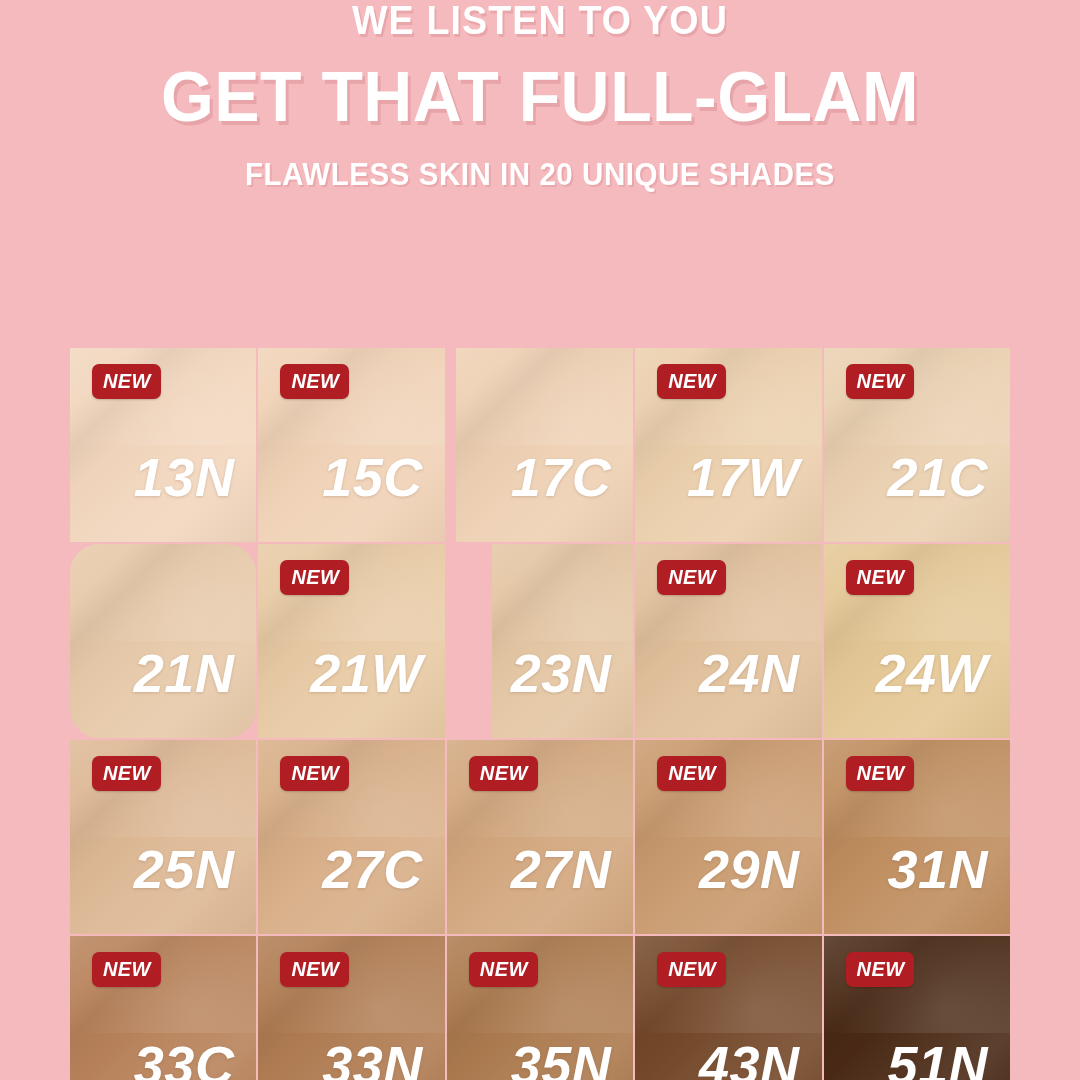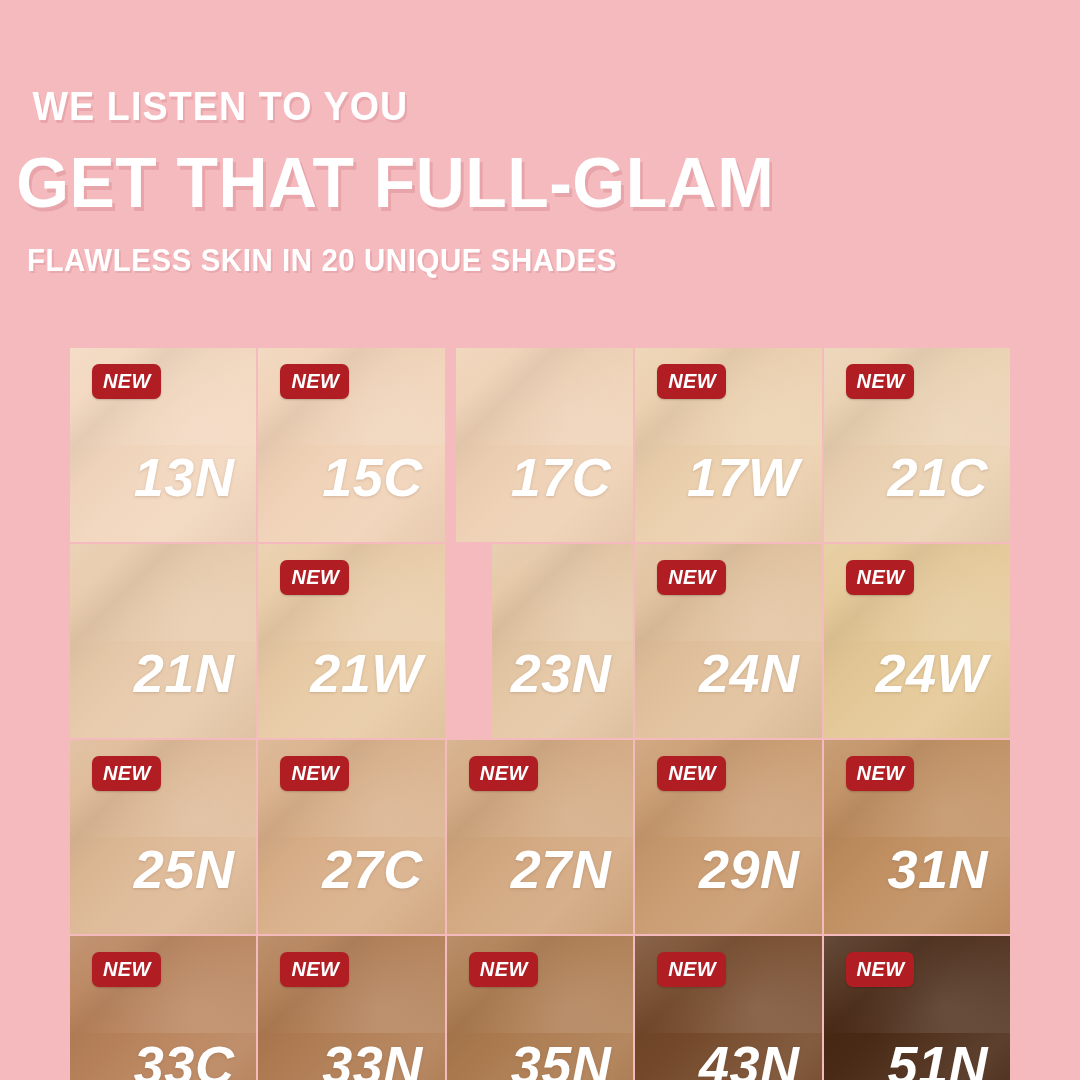--- a/index.html
+++ b/index.html
@@ -11,22 +11,21 @@
   body {
     background:#f5babe;
     font-family:"Liberation Sans", sans-serif;
     position:relative;
   }
 
   
   .header {
     position:absolute;
     top:0; left:0; right:0;
-    padding-top:86px;
-    text-align:left;
+    text-align:center;
   }
   .eyebrow {
     color:#ffffff;
     font-size:40px;
     font-weight:bold;
     letter-spacing:1.2px;
     line-height:1;
     text-shadow:2px 3px 0 rgba(221,150,155,0.55);
     transform:scaleX(0.94);
   }
@@ -149,21 +148,21 @@
       <div class="shade-label">17C</div>
     </div>
     <div class="swatch" style="background: rgb(235, 207, 172);">
       <div class="badge" style="background: rgb(176, 30, 36); color: rgb(255, 255, 255);">NEW</div>
       <div class="shade-label">17W</div>
     </div>
     <div class="swatch" style="background: rgb(234, 208, 176);">
       <div class="badge" style="background: rgb(176, 30, 36); color: rgb(255, 255, 255);">NEW</div>
       <div class="shade-label">21C</div>
     </div>
-    <div class="swatch" style="background: rgb(231, 201, 169);">
+    <div class="swatch" style="background: rgb(231, 201, 169); border-radius: 29px;">
       <div class="shade-label">21N</div>
     </div>
     <div class="swatch" style="background: rgb(232, 202, 164);">
       <div class="badge" style="background: rgb(176, 30, 36); color: rgb(255, 255, 255);">NEW</div>
       <div class="shade-label">21W</div>
     </div>
     <div class="swatch" style="background: rgb(228, 198, 163); margin-left: 45px;">
       <div class="shade-label">23N</div>
     </div>
     <div class="swatch" style="background: rgb(225, 192, 155);">

